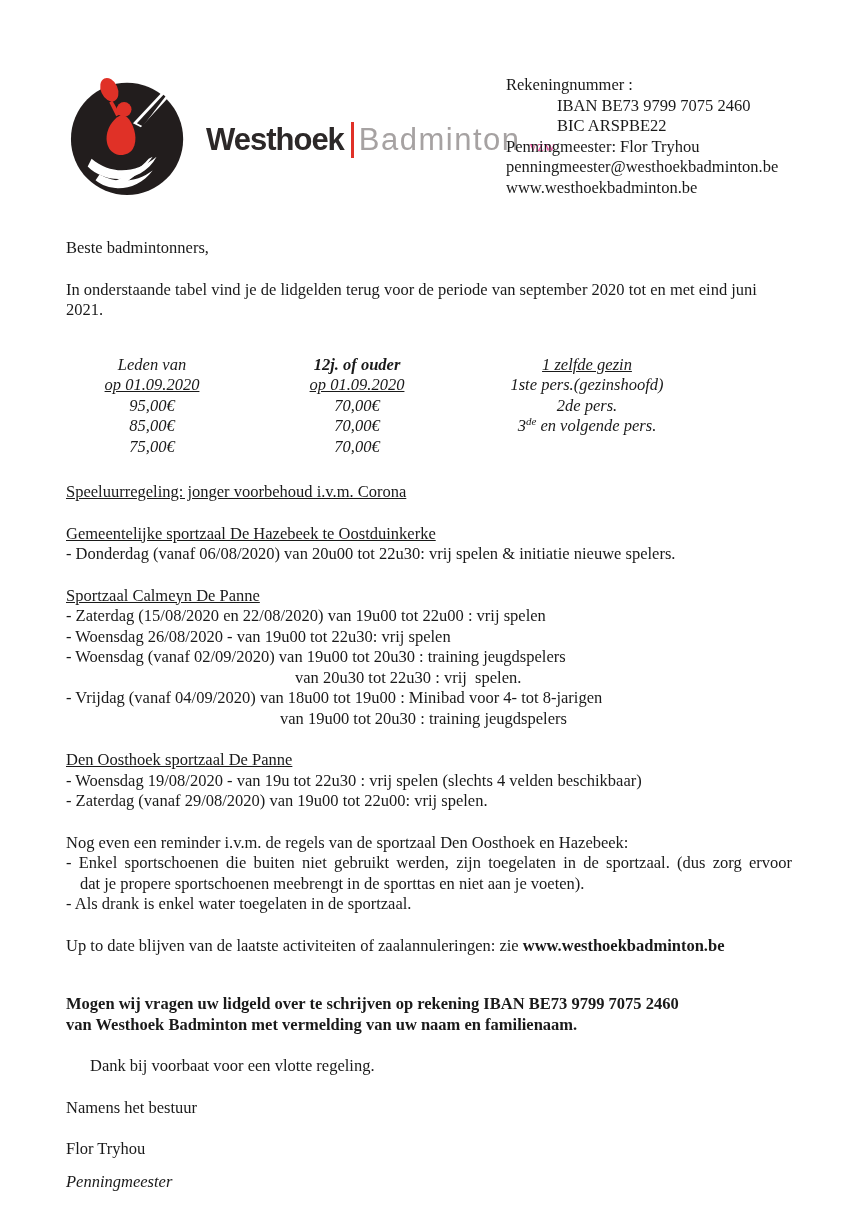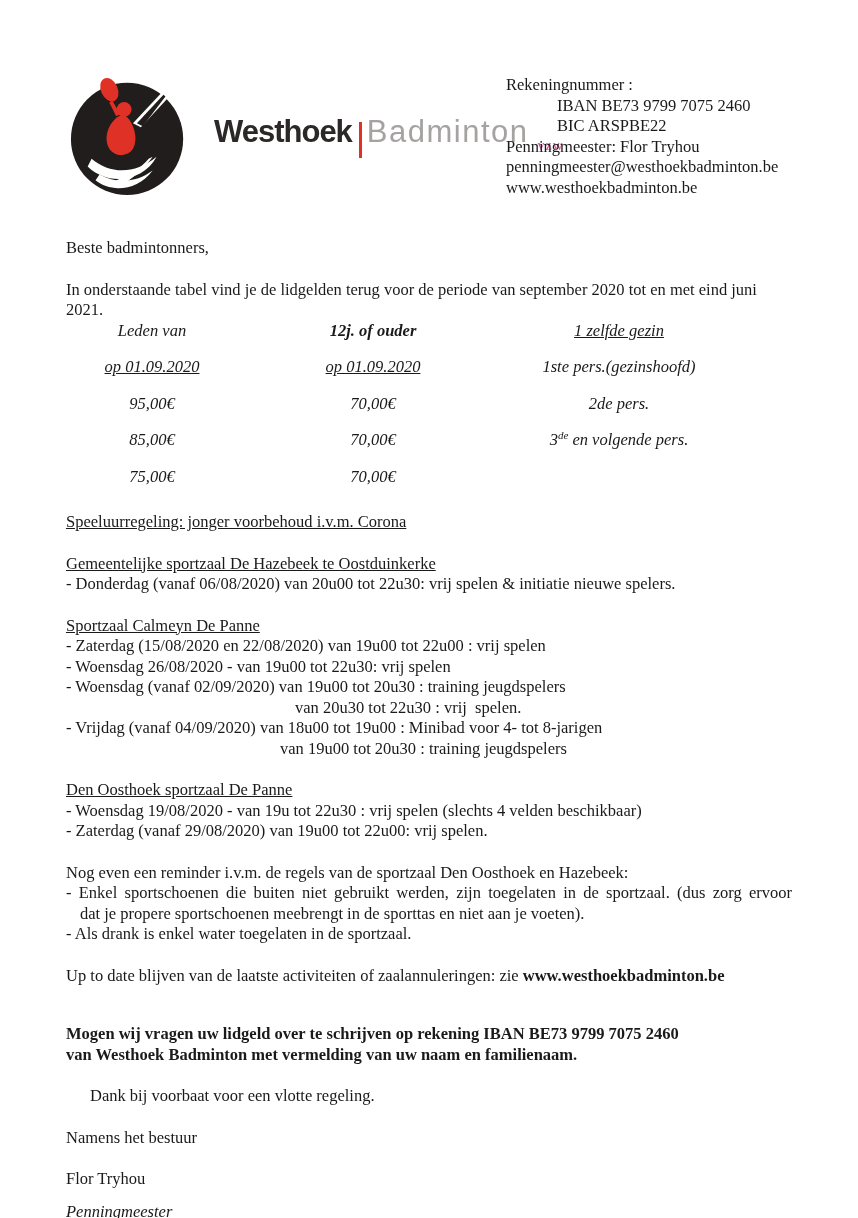--- a/index.html
+++ b/index.html
@@ -11,42 +11,42 @@
     color: #1a1a1a;
     font-size: 16.5px;
     line-height: 20.5px;
   }
   .page { width: 858px; height: 1218px; padding: 72px 66px 0 66px; overflow: hidden; }
 
   
   .header { display: flex; align-items: flex-start; }
   .logo { display: flex; align-items: center; width: 440px; height: 126px; }
   .logo svg { flex: 0 0 auto; }
-  .logo-wordmark { display: flex; margin-left: 20px; margin-top: 10px; white-space: nowrap; }
+  .logo-wordmark { display: flex; align-items: center; margin-left: 12px; margin-top: 10px; white-space: nowrap; }
   .logo-name-primary {
     font-family: "Liberation Sans", sans-serif; font-weight: bold;
     font-size: 31px; color: #2c2828; letter-spacing: -1px;
   }
   .logo-divider { display: inline-block; width: 3px; height: 36px; background: #e03127; margin: 0 5px 0 7px; }
   .logo-name-secondary {
     font-family: "Liberation Sans", sans-serif; font-weight: normal;
     font-size: 31px; color: #a6a2a2; letter-spacing: 1.5px;
   }
   .logo-suffix { font-size: 14px; color: #ec4899; margin-left: 9px; margin-top: 14px; letter-spacing: 1px; }
 
   .contact { margin-left: auto; width: 302px; padding-top: 3px; }
   .contact div { white-space: nowrap; }
   .contact .indent { padding-left: 51px; }
 
   
   .greeting { margin-top: 40px; }
   .intro { margin-top: 21px; width: 726px; }
 
   
-  .fee-table { display: grid; grid-template-columns: 172px 238px 222px; font-style: italic; gap: 16px; }
+  .fee-table { margin-top: 34px; display: grid; grid-template-columns: 172px 238px 222px; font-style: italic; }
   .fee-table .cell { text-align: center; height: 20.5px; white-space: nowrap; }
   .fee-table .hdr-bold { font-weight: bold; }
   .fee-table .u { text-decoration: underline; }
   .fee-table sup { font-size: 11px; line-height: 0; }
 
   
   .schedule-title { margin-top: 25px; text-decoration: underline; }
   .venue { margin-top: 21px; }
   .venue-title { text-decoration: underline; }
   .sched-line { white-space: pre-wrap; }

